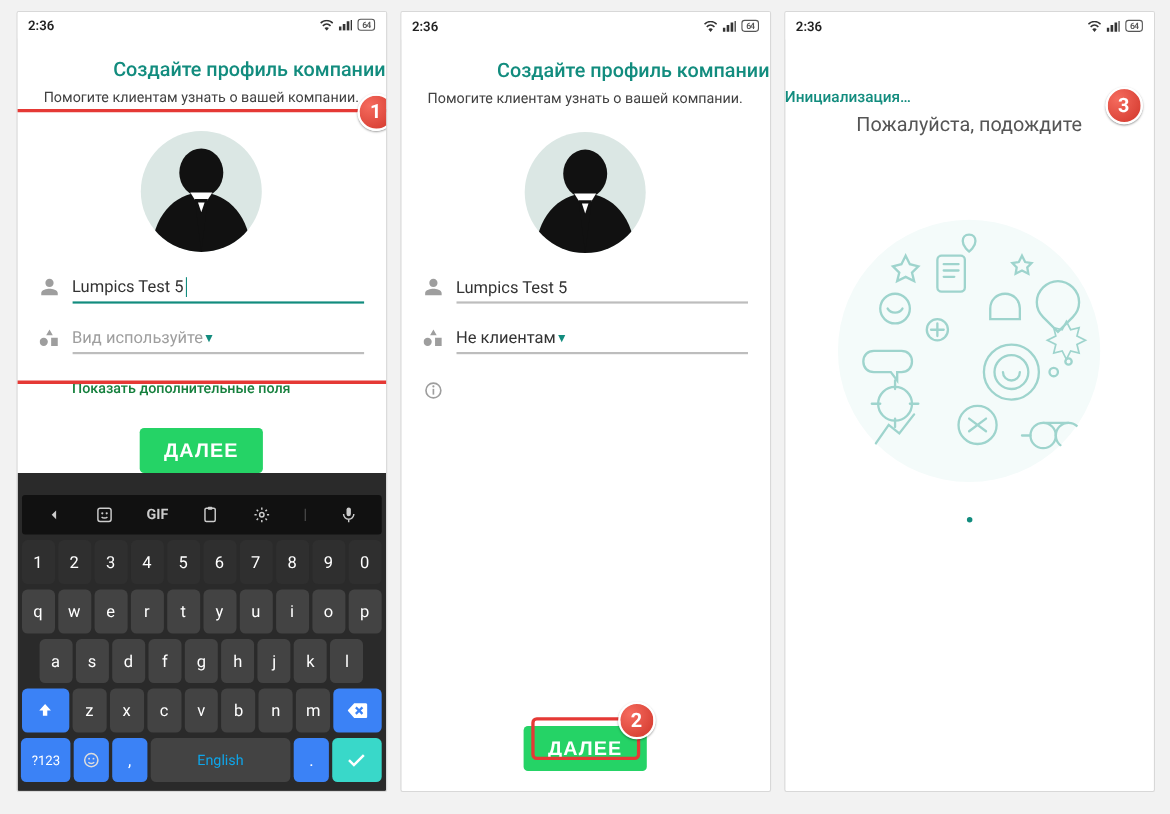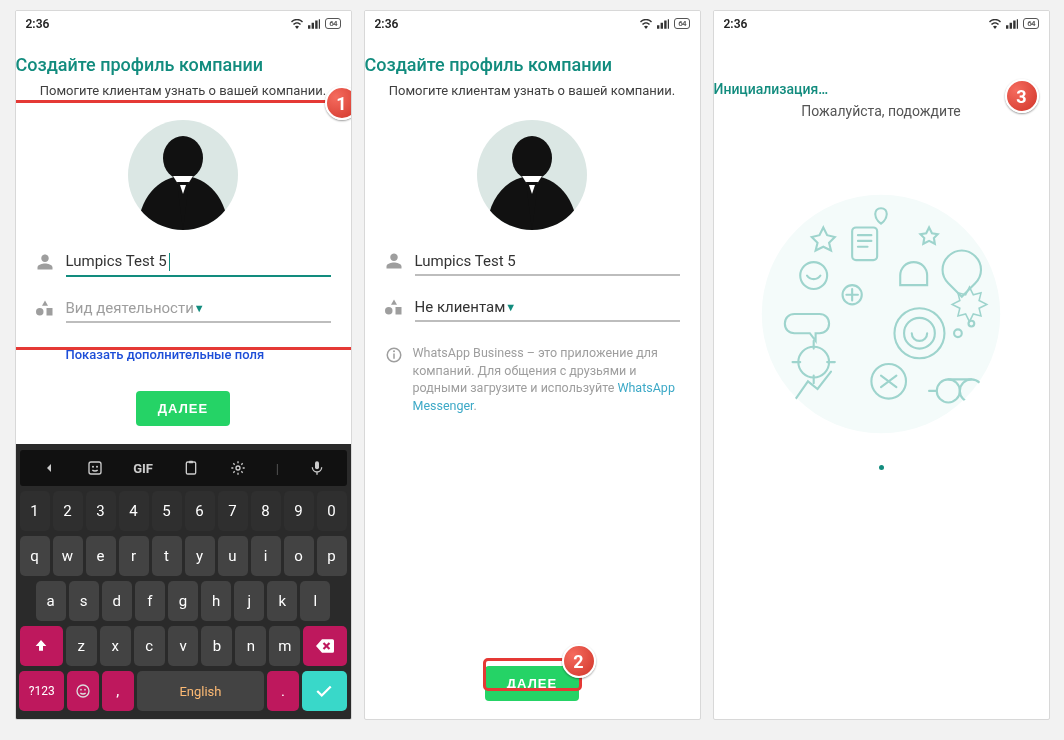--- a/index.html
+++ b/index.html
@@ -35,21 +35,21 @@
     font-size: 12px;
     font-weight: 600;
     color: #222;
   }
   .status-icons { display:flex; gap:5px; align-items:center; font-size:11px; letter-spacing:-1px; }
   .status-icons svg { display:block; }
   .batt { border:1px solid #555; border-radius:3px; font-size:8px; padding:0px 3px; color:#555; font-weight:600;}
   .title {
     font-size: 18px;
     color: #128C7E;
-    text-align: left;
+    text-align: right;
     margin-top: 18px;
     font-weight: 500;
   }
   .subtitle {
     font-size: 13px;
     color: #404040;
     text-align: center;
     margin-top: 8px;
     padding: 0 10px;
   }
@@ -72,26 +72,26 @@
     padding: 4px 0 4px 0;
     font-size: 15px;
     color: #333;
     display:flex; align-items:center; justify-content:flex-start;
   }
   .field.gray { border-bottom-color: #bdbdbd; color:#9e9e9e;}
   .field.gray .carrot { color:#128C7E;}
   .field.filled { border-bottom-color:#bdbdbd; color:#333;}
   .carrot { font-size:11px; color:#128C7E;}
   .showmore {
-    color:#1d4ed8; font-size:13px; margin-left:30px; margin-top:18px; font-weight:500; display:inline-block;
+    color:#15803d; font-size:13px; margin-left:30px; margin-top:18px; font-weight:500; display:inline-block;
   }
   .btn-next {
     background:#25d366; color:#fff; border:none;
     padding:10px 22px; border-radius:4px;
-    font-size:13px; letter-spacing:1px; font-weight:600;
+    font-size:18px; letter-spacing:1px; font-weight:600;
   }
   .btn-wrap-mid { display:flex; justify-content:center; margin-top:28px;}
   .btn-wrap-bottom { display:flex; justify-content:center; margin-bottom:18px;}
   .info-row { display:flex; gap:10px; margin-top:22px; padding-right:2px;}
   .info-row .info-ic{color:#9e9e9e; width:20px; padding-top:2px;}
   .info-text { font-size:12.5px; color:#9e9e9e; line-height:1.4;}
   .info-text .link { color:#3da9c7;}
   
   .red-box {
     position:absolute;
@@ -105,56 +105,56 @@
     background: radial-gradient(circle at 30% 30%, #f56b5e, #d1352a);
     border:2px solid #fff;
     color:#fff; font-weight:700; font-size:18px;
     display:flex; align-items:center; justify-content:center;
     box-shadow: 0 1px 2px rgba(0,0,0,.4);
     z-index:20;
   }
   
   .keyboard {
     background:#2a2a2a;
-    padding:6px 4px 8px 4px;
+    padding:20px 4px 8px 4px;
     display:flex; flex-direction:column; gap:5px;
   }
   .kb-suggest {
     background:#111; height:36px; display:flex; align-items:center; justify-content:space-around; padding:0 6px; border-radius:3px;
   }
   .kb-suggest span { color:#ccc; font-size:13px; display:flex; align-items:center;}
   .kb-suggest svg { color:#ccc;}
   .kb-row { display:flex; gap:3px; justify-content:center;}
   .key {
     background:#434343; color:#fff;
     border-radius:5px;
     height:40px; flex:1;
     display:flex; align-items:center; justify-content:center;
     font-size:15px;
     min-width:0;
     position:relative;
   }
   .key.num{ background:#2f2f2f;}
-  .key.dark{ background:#be185d; }
+  .key.dark{ background:#3b82f6; }
   .key.shift, .key.back { flex:1.4;}
   .key.wide { flex:1.4;}
-  .key.space { flex:4; font-size:13px; color:#fdba74;}
+  .key.space { flex:4; font-size:13px; color:#0ea5e9;}
   .key.enter { background:#39d8c9;}
   .key svg{color:#fff;}
   .cursor-blink::after{
     content:"";
     display:inline-block;
     width:1px; height:18px;
     background:#128C7E;
     margin-left:2px;
     vertical-align:middle;
   }
   
   .init-title { color:#128C7E; font-size:14px; text-align:left; margin-top:45px; font-weight:500;}
-  .init-sub { color:#555; font-size:14px; text-align:center; margin-top:6px;}
+  .init-sub { color:#555; font-size:18px; text-align:center; margin-top:6px;}
   .doodle-wrap { display:flex; justify-content:center; margin-top:70px;}
   .doodle { width:250px; height:250px; color:#bfe3df;}
   .spinner-dot { width:5px;height:5px;border-radius:3px;background:#128C7E; margin: 26px auto 0 auto;}
 </style>
 </head>
 <body>
 
 <div class="phone">
   <div class="statusbar">
     <span>2:36</span>
@@ -199,21 +199,21 @@
       </div>
     </div>
 
     <div class="field-row" style="margin-top:18px;">
       <span class="field-icon">
         <svg width="18" height="18" viewBox="0 0 24 24">
             <path fill="#9e9e9e" d="M12 2l4 7H8l4-7zM5 22a5 5 0 110-10 5 5 0 010 10zm9-10h8v10h-8V12z"></path>
           </svg>
       </span>
       <div class="field gray">
-        <span>Вид деятельности</span>
+        <span>Вид используйте</span>
         <span class="carrot">▼</span>
       </div>
     </div>
 
     <span class="showmore">Показать дополнительные поля</span>
 
     <div class="btn-wrap-mid">
       <button class="btn-next">ДАЛЕЕ</button>
     </div>
   </div>
@@ -382,23 +382,20 @@
     </div>
 
     <div class="info-row">
       <span class="info-ic">
         <svg width="18" height="18" viewBox="0 0 24 24">
             <circle cx="12" cy="12" r="9" fill="none" stroke="#9e9e9e" stroke-width="2"></circle>
             <rect x="11" y="10" width="2" height="7" fill="#9e9e9e"></rect>
             <circle cx="12" cy="7" r="1.3" fill="#9e9e9e"></circle>
           </svg>
       </span>
-      <div class="info-text">
-        <span>WhatsApp Business – это приложение для компаний. Для общения с друзьями и родными загрузите и используйте </span><span class="link">WhatsApp Messenger</span><span>.</span>
-      </div>
     </div>
   </div>
 
   <div class="btn-wrap-bottom" style="position:relative;">
     <div class="red-box" style="position:absolute; left:118px; right:118px; top:-8px; bottom:10px;"></div>
     <div class="badge" style="top:-22px; right:104px;">
         <span>2</span>
       </div>
     <button class="btn-next">ДАЛЕЕ</button>
   </div>

